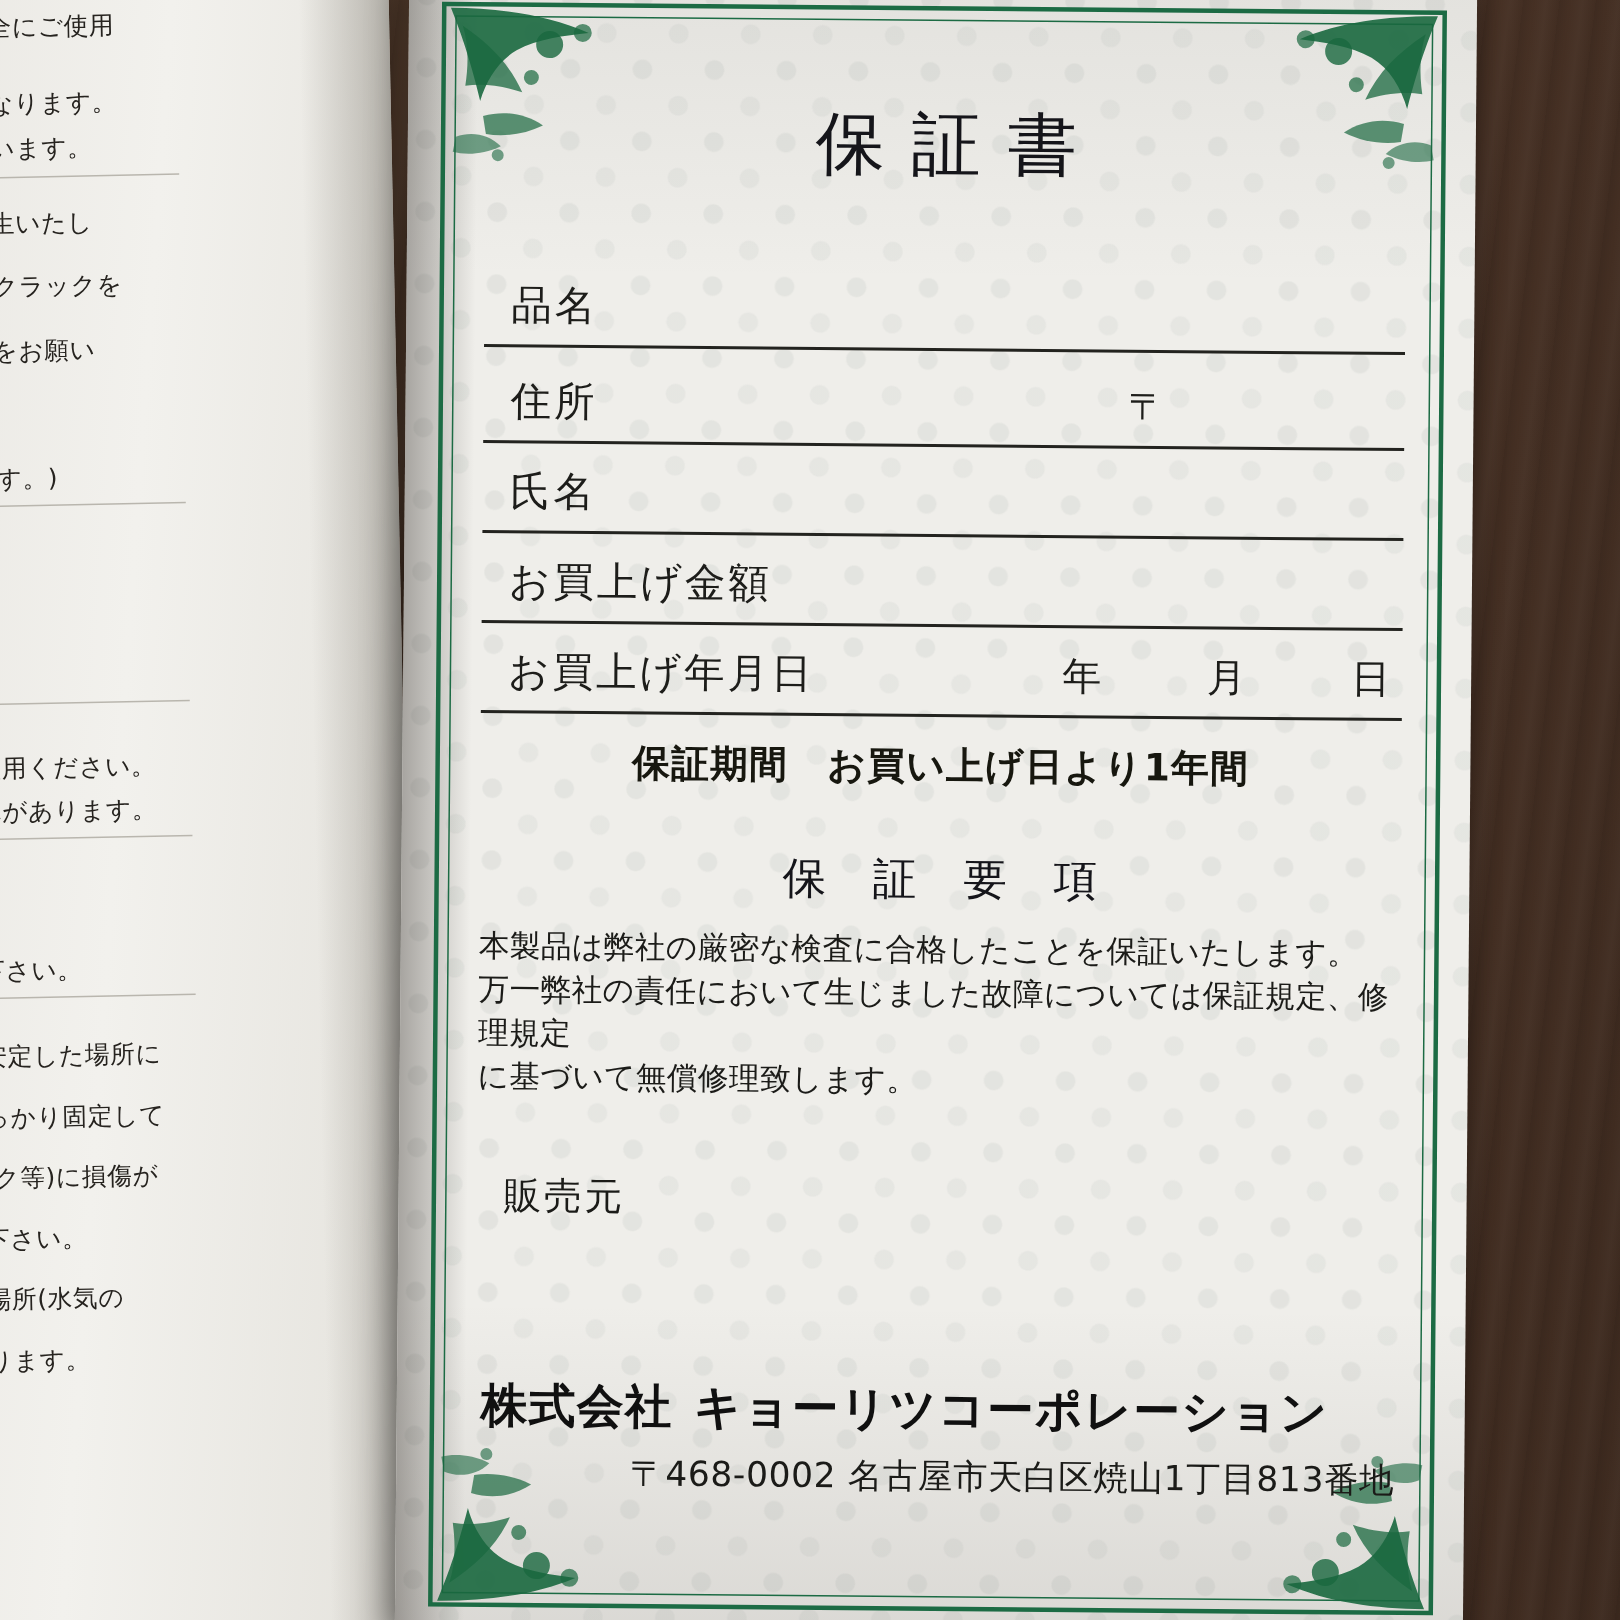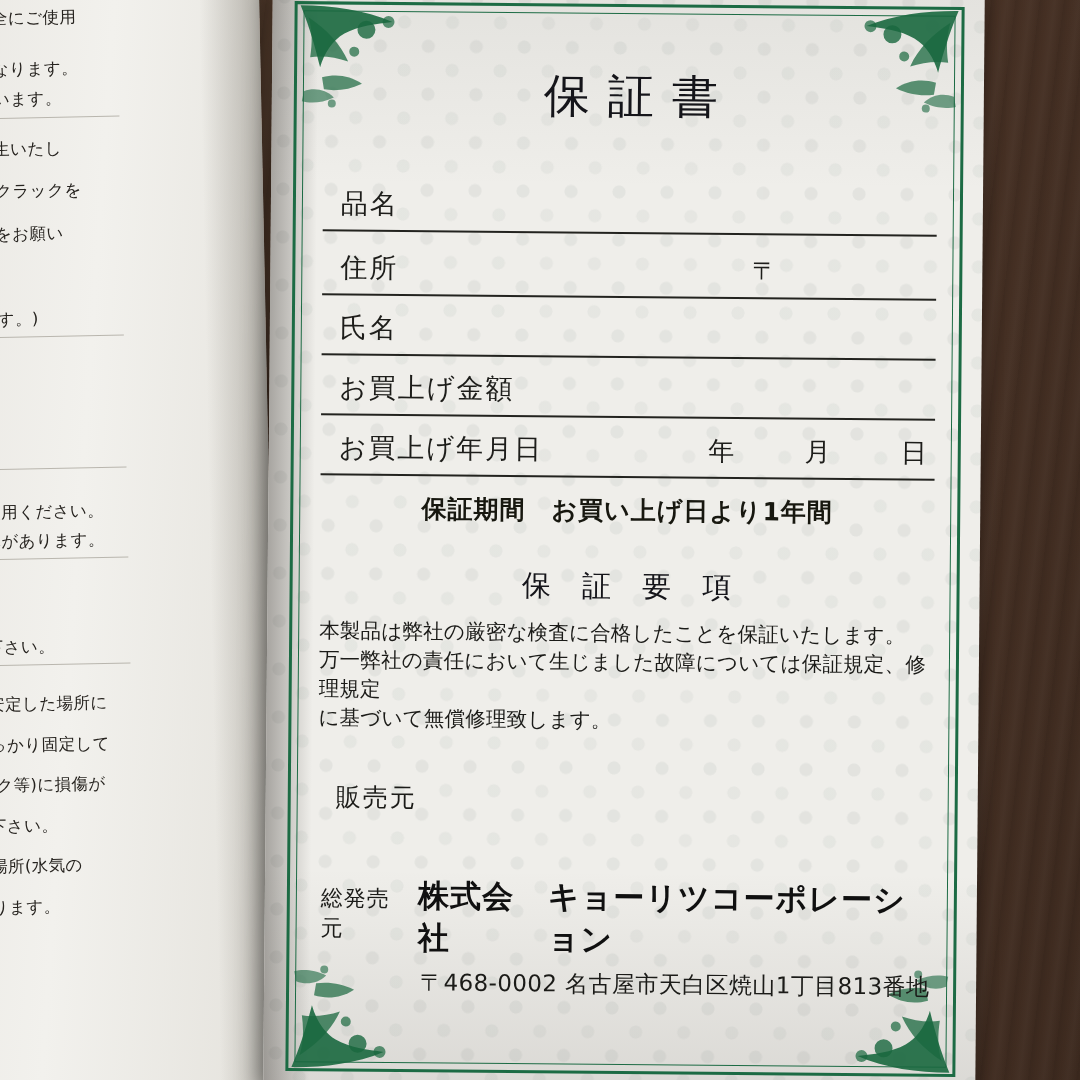--- a/index.html
+++ b/index.html
@@ -341,21 +341,20 @@
     <div class="terms">
       <div>本製品は弊社の厳密な検査に合格したことを保証いたします。</div>
       <div>万一弊社の責任において生じました故障については保証規定、修理規定</div>
       <div>に基づいて無償修理致します。</div>
     </div>
 
     <div class="seller">販売元</div>
 
     <div class="footer">
       <div class="row1">
-        <span class="pref">総発売元</span>
         <span class="corp">株式会社</span>
         <span class="brand">キョーリツコーポレーション</span>
       </div>
       <div class="row2">〒468-0002 名古屋市天白区焼山1丁目813番地</div>
     </div>
 
   </div>
 </div>
 
 </body></html>

